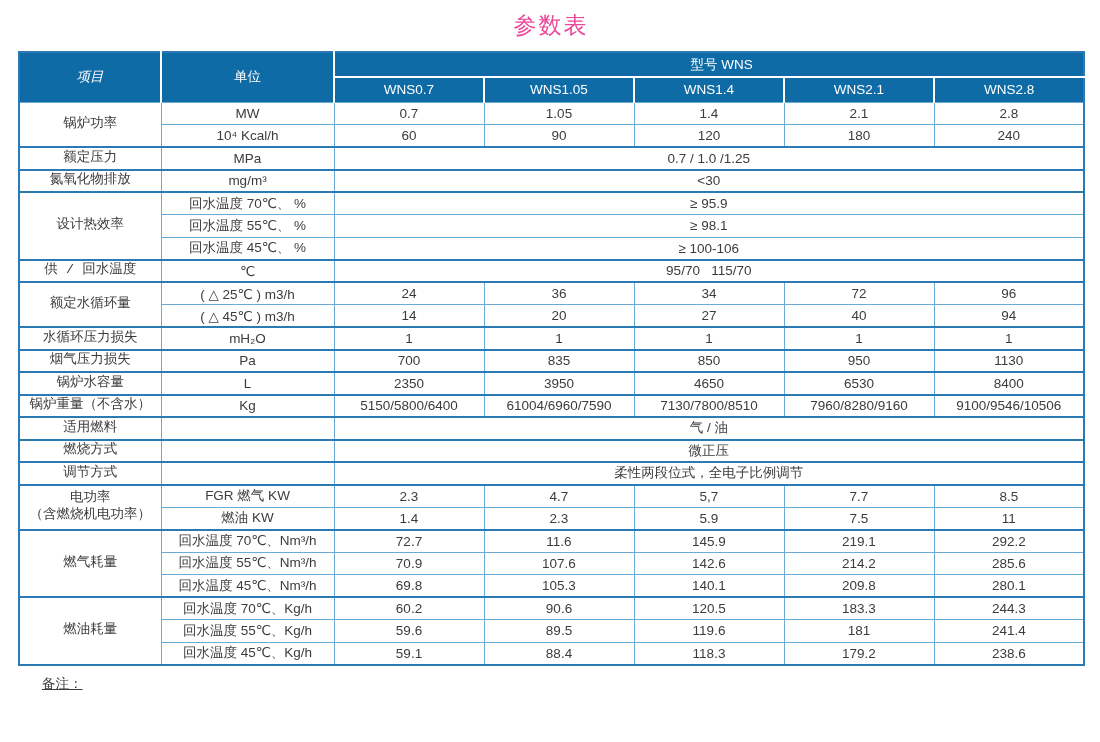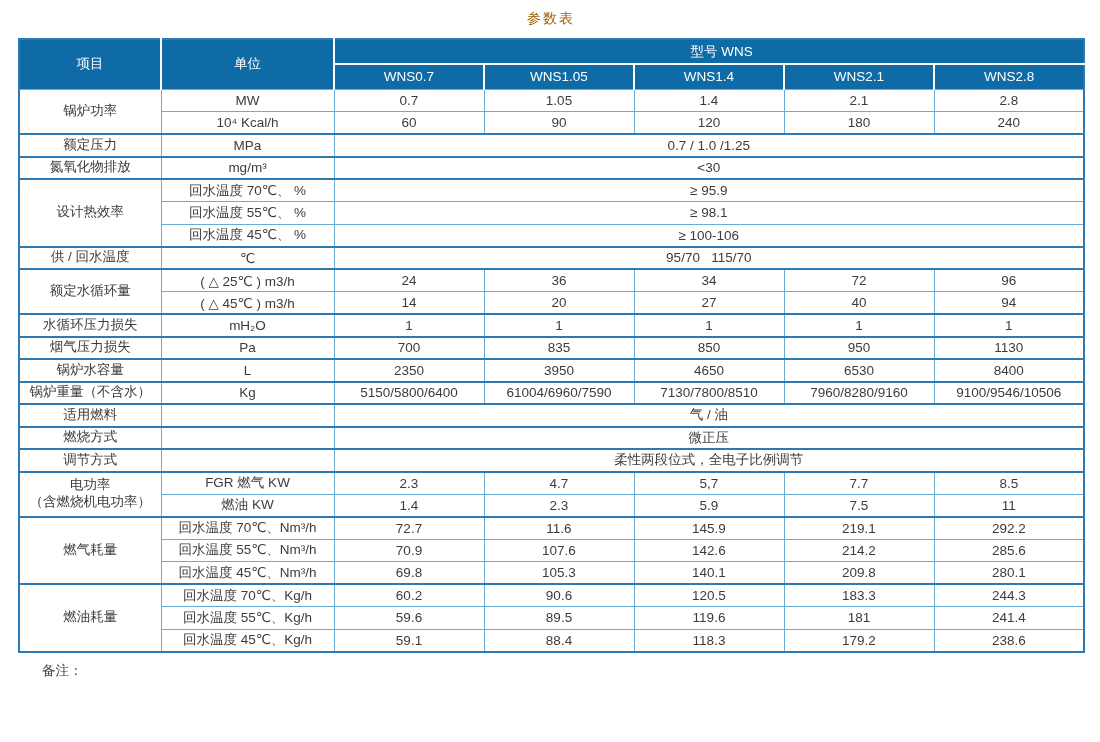--- a/index.html
+++ b/index.html
@@ -5,24 +5,24 @@
   * { box-sizing: border-box; }
   html, body { margin: 0; padding: 0; background: #ffffff; }
   body {
     width: 1100px; height: 742px; overflow: hidden;
     font-family: "Liberation Sans", "DejaVu Sans", sans-serif;
     color: #3c3c3c;
   }
   .page { padding: 6px 16px 0 18px; }
   .page-title {
     text-align: center;
-    font-size: 14px;
+    font-size: 23px;
     font-weight: 500;
     letter-spacing: 2px;
-    color: #a16207;
+    color: #ec4899;
     margin: 4px 0 10px 0;
   }
   table.param-table {
     border-collapse: collapse;
     table-layout: fixed;
     width: 1065px;
     border: 2px solid #2b7ab5;
   }
   th, td {
     font-size: 13.5px;
@@ -31,35 +31,36 @@
     white-space: pre;
     padding: 0 2px;
     overflow: hidden;
   }
   thead tr { height: 25px; }
   thead th {
     background: #0e6ba6;
     color: #ffffff;
     font-weight: 400;
   }
-  th.item-th   { border: 0; border-right: 2px solid #ffffff; }
+  th.item-th   { border: 0; border-right: 2px solid #ffffff; font-style: italic; }
   th.unit-th   { border: 0; border-right: 2px solid #ffffff; }
   th.group-th  { border: 0; border-bottom: 2px solid #ffffff; padding-left: 27px; }
   th.model-th  { border: 0; border-right: 2px solid #ffffff; }
   th.model-th:last-child { border-right: 0; text-align: center; }
   tbody tr { height: 22.5px; }
   tbody td { border: 1px solid #6aacd8; }
   tr.group-start td { border-top: 2px solid #2b7ab5; }
-  td.item-cell { line-height: 1.25; }
+  td.item-cell { line-height: 1.25; font-family: Liberation Mono, monospace; }
   .notes {
     display: flex;
     margin-top: 9px;
     padding-left: 24px;
     font-size: 13.5px;
     color: #3c3c3c;
+    text-decoration: underline;
   }
   .notes-label { flex: none; }
   .note-item { line-height: 1.5; white-space: pre; }
 </style>
 </head>
 <body>
 
 <div class="page">
 
   <div class="page-title">参数表</div>

